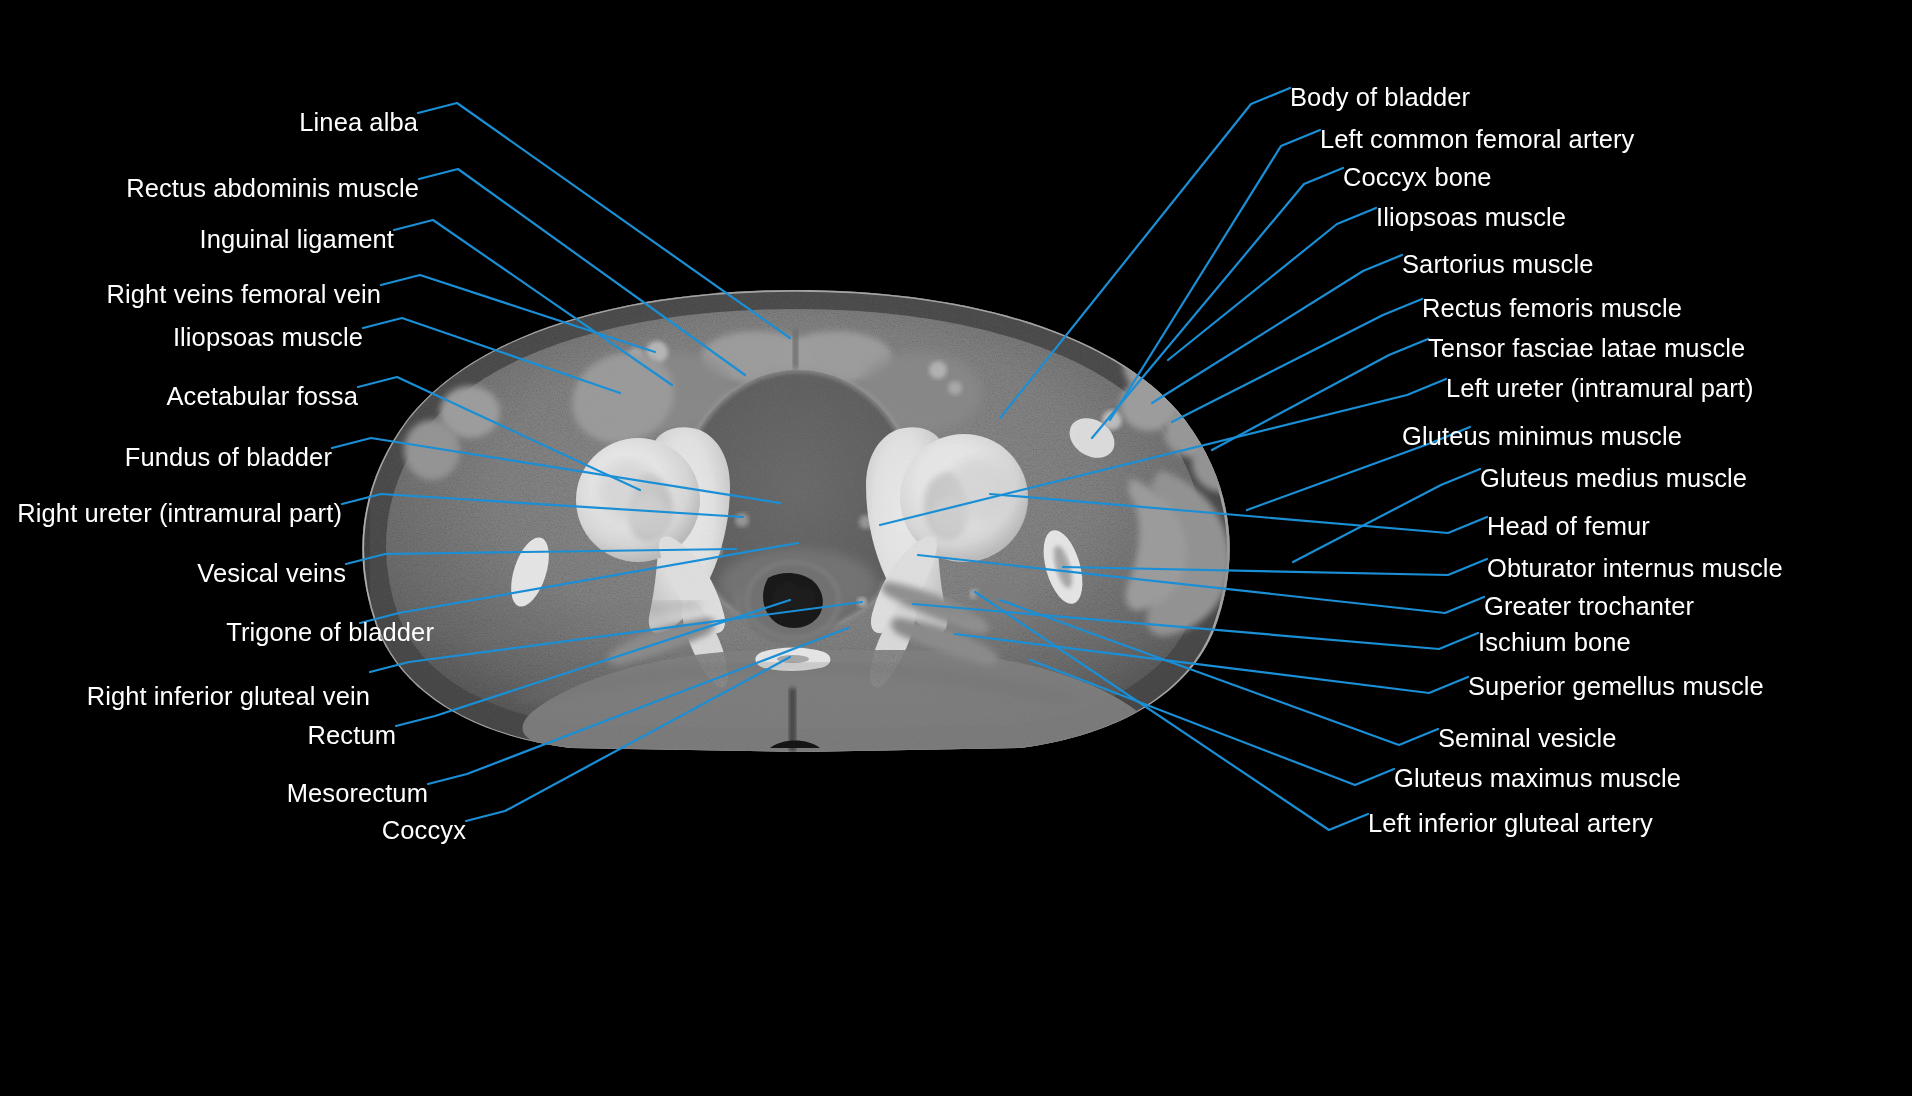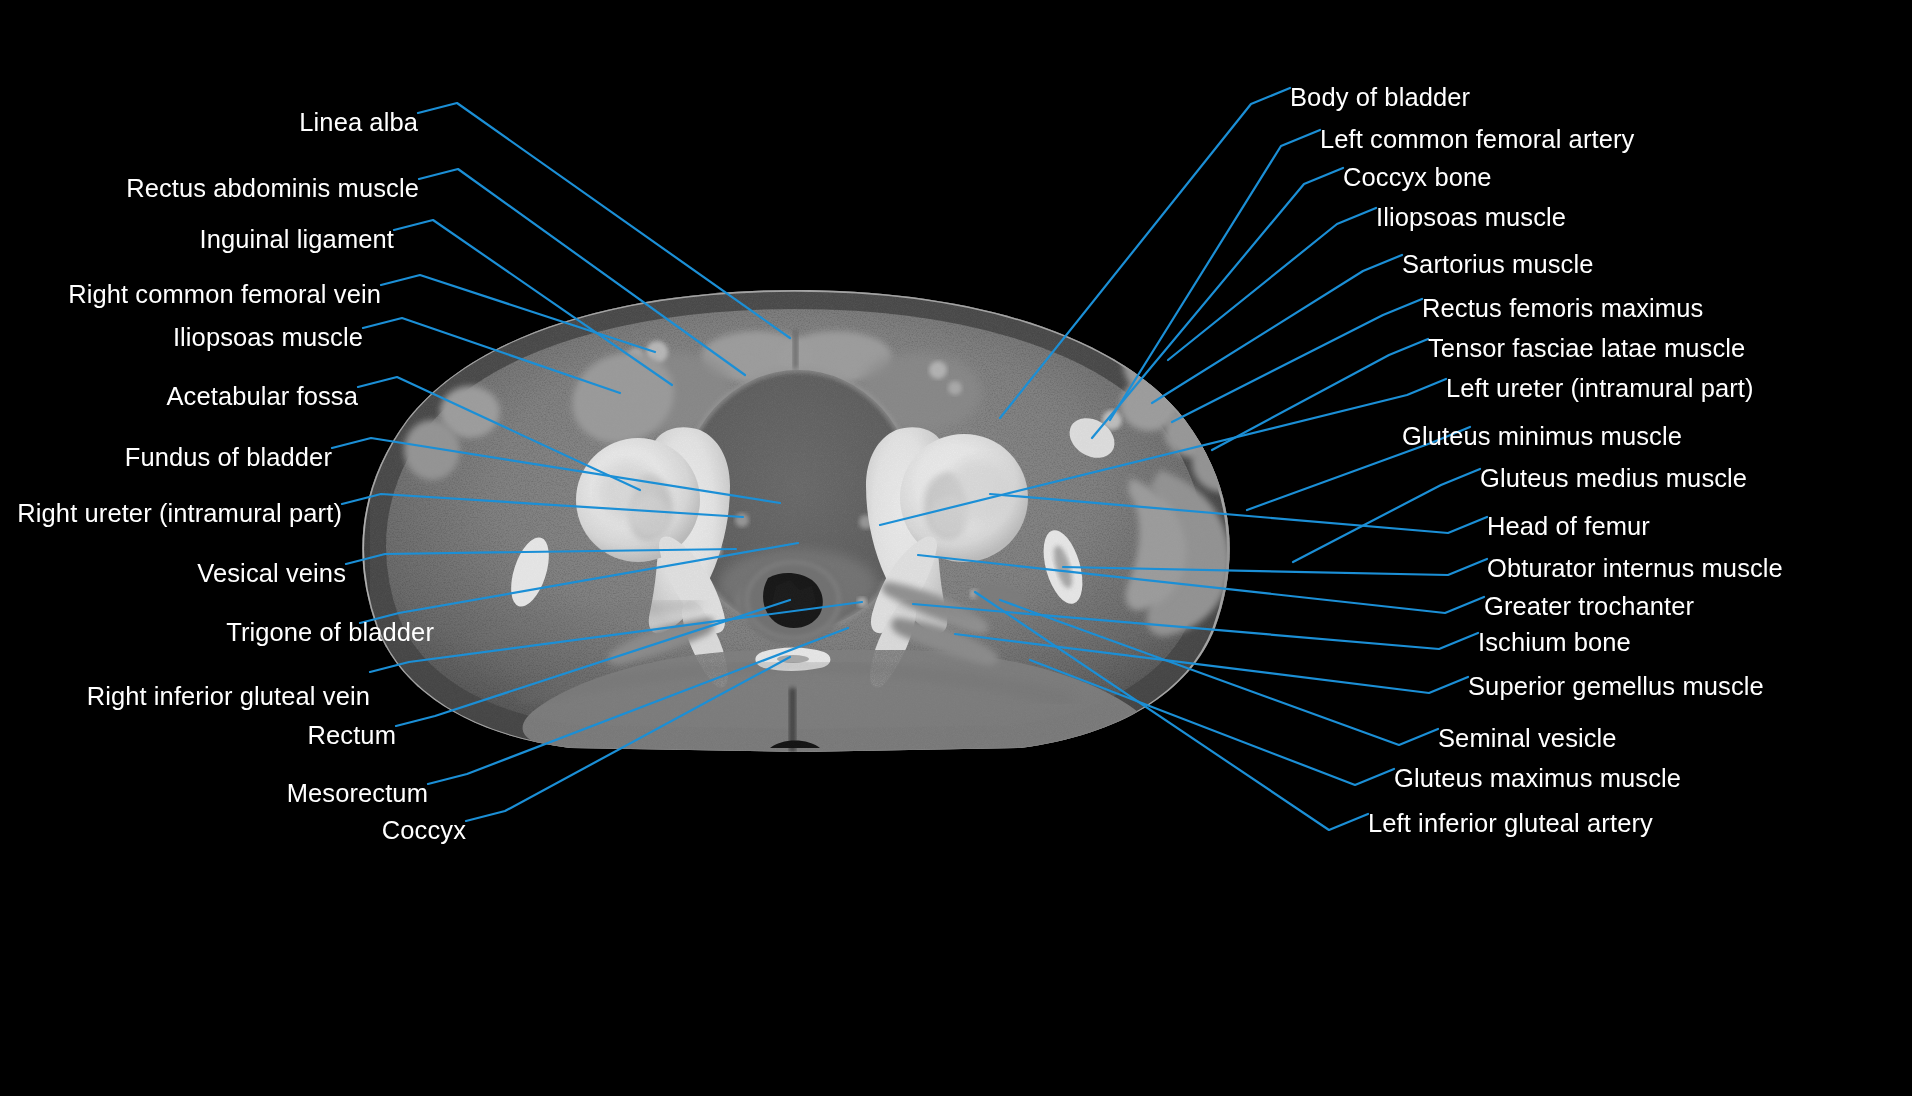--- a/index.html
+++ b/index.html
@@ -294,37 +294,37 @@
       <path d="M 1468 677 L 1429 693 L 955 634" fill="none" stroke="#1b8fd6" stroke-width="2.2" stroke-linecap="round" stroke-linejoin="round"></path>
       <path d="M 1438 729 L 1399 745 L 1000 600" fill="none" stroke="#1b8fd6" stroke-width="2.2" stroke-linecap="round" stroke-linejoin="round"></path>
       <path d="M 1394 769 L 1355 785 L 1030 660" fill="none" stroke="#1b8fd6" stroke-width="2.2" stroke-linecap="round" stroke-linejoin="round"></path>
       <path d="M 1368 814 L 1329 830 L 975 592" fill="none" stroke="#1b8fd6" stroke-width="2.2" stroke-linecap="round" stroke-linejoin="round"></path>
     </svg>
 
   <div id="label-layer">
       <div class="lbl r" style="top: 110px; right: 1494px;">Linea alba</div>
       <div class="lbl r" style="top: 176px; right: 1493px;">Rectus abdominis muscle</div>
       <div class="lbl r" style="top: 227px; right: 1518px;">Inguinal ligament</div>
-      <div class="lbl r" style="top: 282px; right: 1531px;">Right common femoral vein</div>
+      <div class="lbl r" style="top: 282px; right: 1531px;">Right veins femoral vein</div>
       <div class="lbl r" style="top: 325px; right: 1549px;">Iliopsoas muscle</div>
       <div class="lbl r" style="top: 384px; right: 1554px;">Acetabular fossa</div>
       <div class="lbl r" style="top: 445px; right: 1580px;">Fundus of bladder</div>
       <div class="lbl r" style="top: 501px; right: 1570px;">Right ureter (intramural part)</div>
       <div class="lbl r" style="top: 561px; right: 1566px;">Vesical veins</div>
       <div class="lbl r" style="top: 620px; right: 1478px;">Trigone of bladder</div>
       <div class="lbl r" style="top: 669px; right: 1542px; margin-top: 15px;">Right inferior gluteal vein</div>
       <div class="lbl r" style="top: 723px; right: 1516px;">Rectum</div>
       <div class="lbl r" style="top: 781px; right: 1484px;">Mesorectum</div>
       <div class="lbl r" style="top: 818px; right: 1446px;">Coccyx</div>
       <div class="lbl" style="top: 85px; left: 1290px;">Body of bladder</div>
       <div class="lbl" style="top: 127px; left: 1320px;">Left common femoral artery</div>
       <div class="lbl" style="top: 165px; left: 1343px;">Coccyx bone</div>
       <div class="lbl" style="top: 205px; left: 1376px;">Iliopsoas muscle</div>
       <div class="lbl" style="top: 252px; left: 1402px;">Sartorius muscle</div>
-      <div class="lbl" style="top: 296px; left: 1422px;">Rectus femoris maximus</div>
+      <div class="lbl" style="top: 296px; left: 1422px;">Rectus femoris muscle</div>
       <div class="lbl" style="top: 336px; left: 1428px;">Tensor fasciae latae muscle</div>
       <div class="lbl" style="top: 376px; left: 1446px;">Left ureter (intramural part)</div>
       <div class="lbl" style="top: 424px; left: 1402px;">Gluteus minimus muscle</div>
       <div class="lbl" style="top: 466px; left: 1480px;">Gluteus medius muscle</div>
       <div class="lbl" style="top: 514px; left: 1487px;">Head of femur</div>
       <div class="lbl" style="top: 556px; left: 1487px;">Obturator internus muscle</div>
       <div class="lbl" style="top: 594px; left: 1484px;">Greater trochanter</div>
       <div class="lbl" style="top: 630px; left: 1478px;">Ischium bone</div>
       <div class="lbl" style="top: 674px; left: 1468px;">Superior gemellus muscle</div>
       <div class="lbl" style="top: 726px; left: 1438px;">Seminal vesicle</div>

